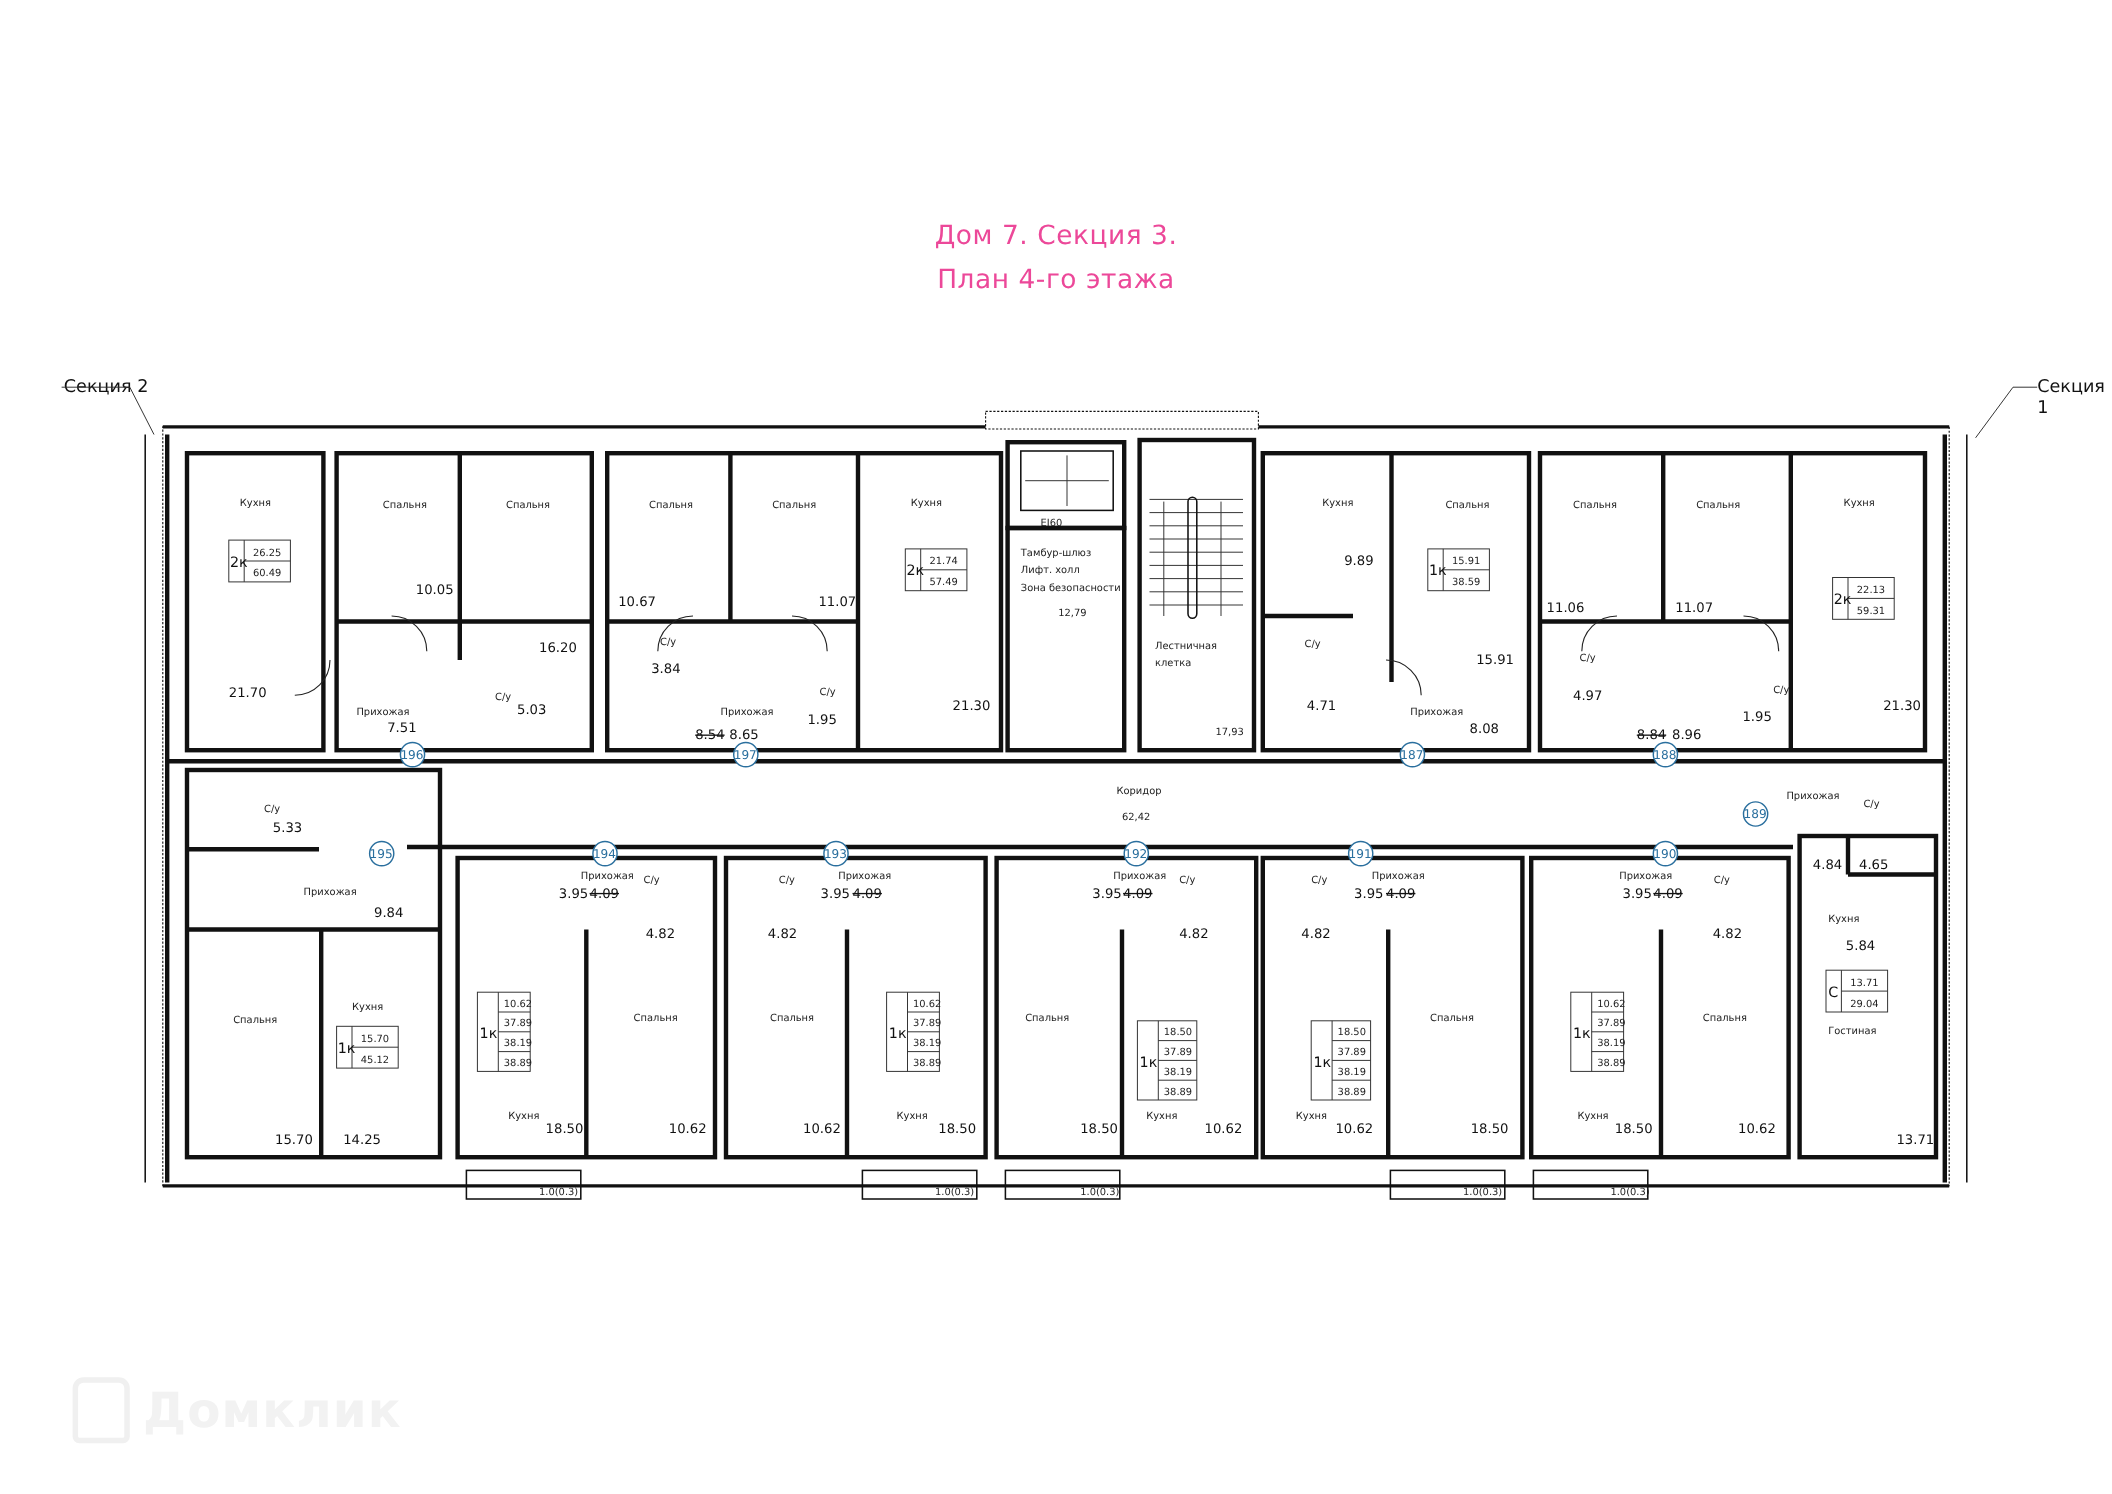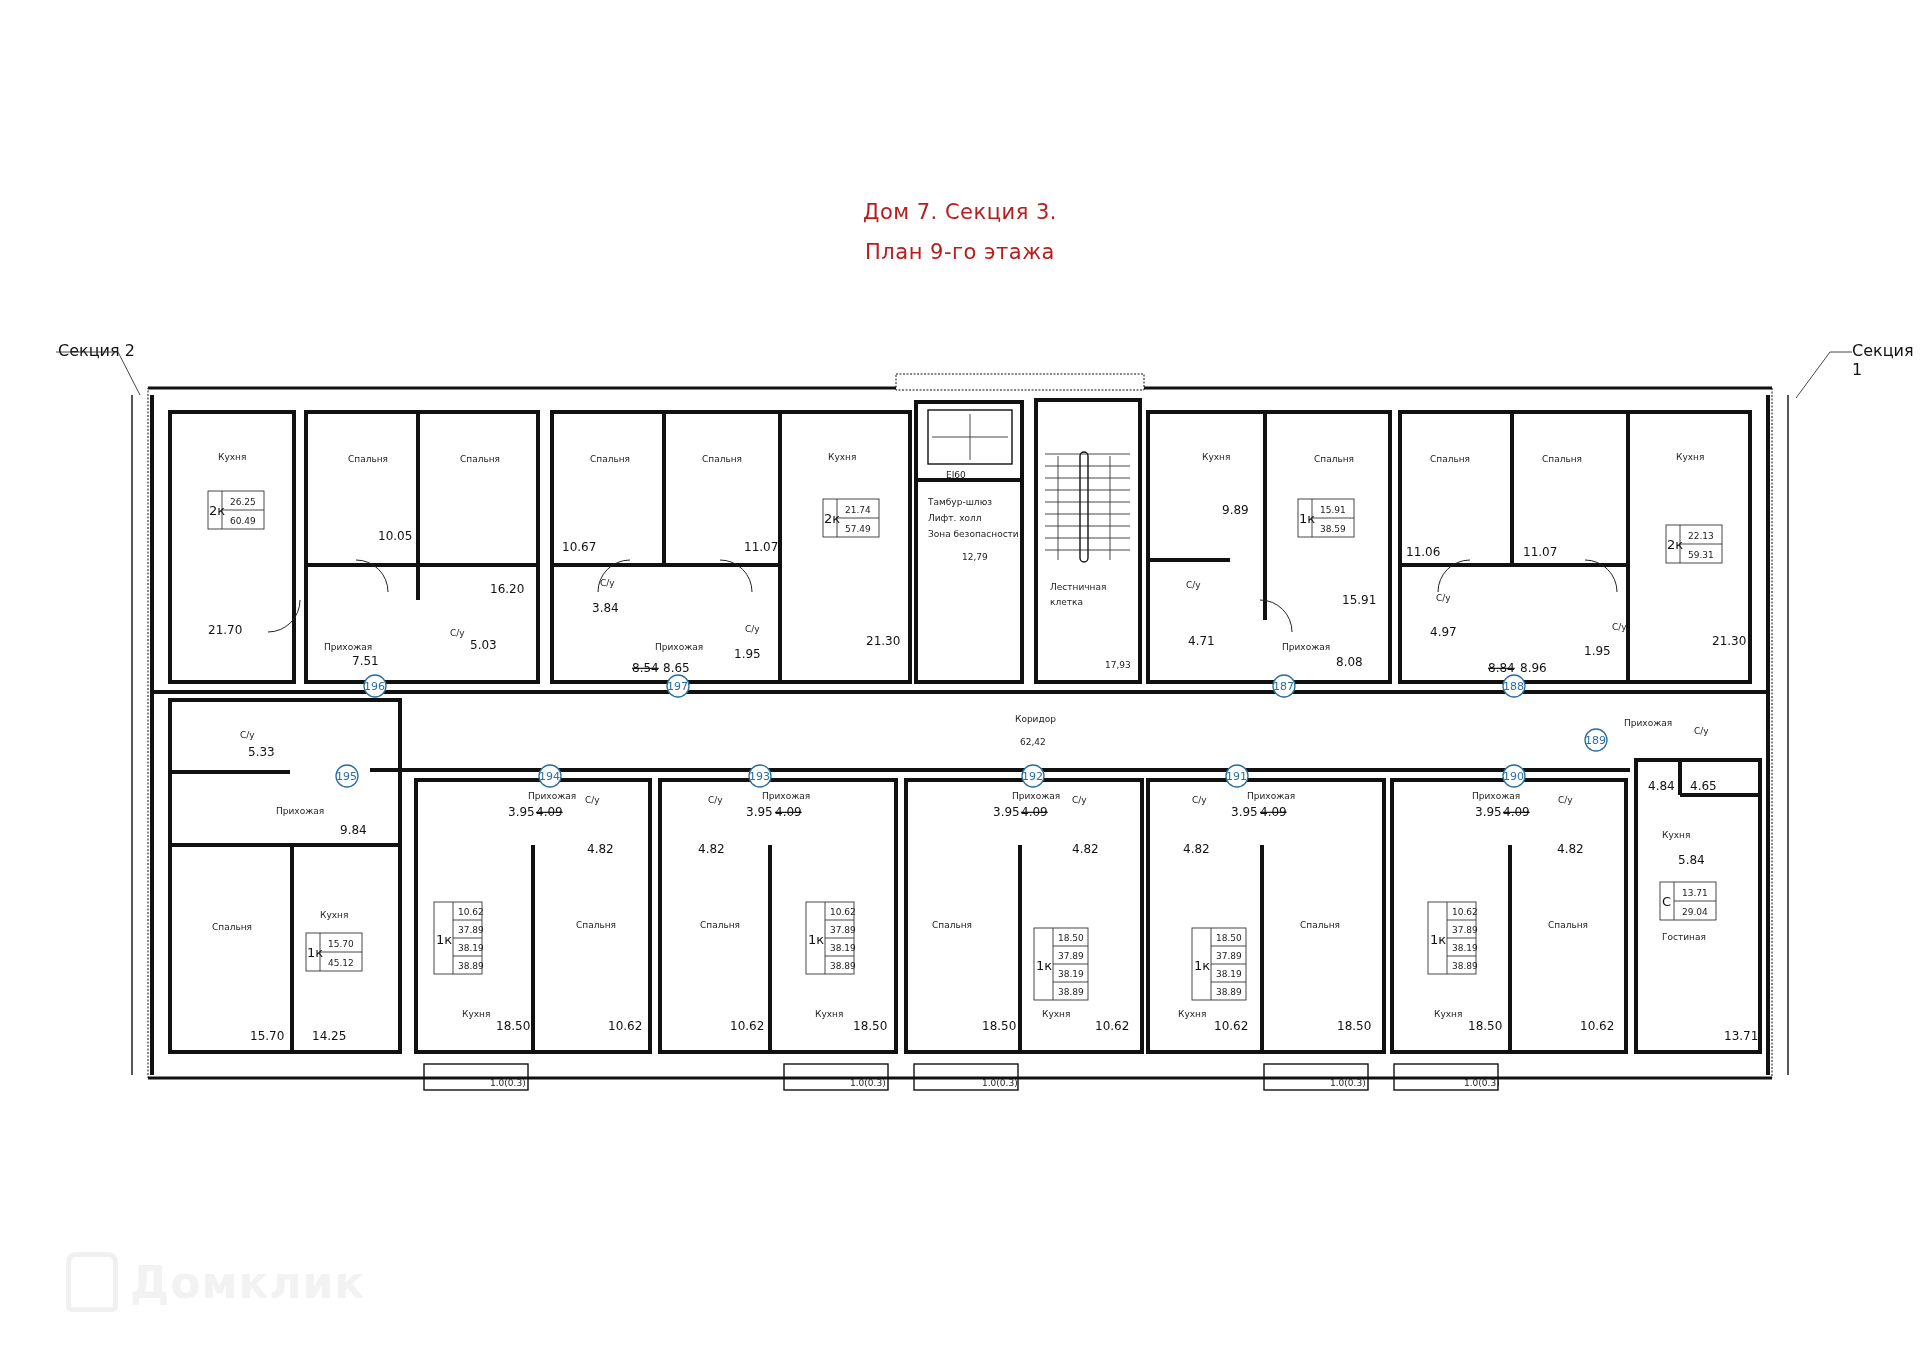--- a/index.html
+++ b/index.html
@@ -1,19 +1,19 @@
 <!DOCTYPE html>
 <html><head>
 <meta charset="utf-8">
 <style>
   html, body { margin: 0; padding: 0; background: #ffffff; }
   body { width: 1920px; height: 1358px; position: relative; overflow: hidden;
          font-family: "Liberation Sans", "DejaVu Sans", sans-serif; color: #111; }
   .title { position: absolute; left: 0; width: 1920px; text-align: center;
-           font-family: "DejaVu Sans", sans-serif; font-size: 21px; color: #b91c1c; letter-spacing: 0.5px; }
+           font-family: "DejaVu Sans", sans-serif; font-size: 24px; color: #ec4899; letter-spacing: 0.5px; }
   #title1 { top: 200px; }
   #title2 { top: 240px; }
   .sec-label { position: absolute; font-size: 16px; font-family: "DejaVu Sans", sans-serif; color: #111; }
   svg#plan { position: absolute; left: 0; top: 0; }
   .wall { fill: none; stroke: #111; stroke-width: 4; }
   .thin { fill: none; stroke: #111; stroke-width: 1.4; }
   .hair { fill: none; stroke: #333; stroke-width: 0.9; }
   .hatch { fill: #fff; stroke: #111; stroke-width: 1; stroke-dasharray: 2 1.5; }
   .rlabel { font-family: "DejaVu Sans", sans-serif; font-size: 9px; fill: #222; }
   .area { font-family: "DejaVu Sans", sans-serif; font-size: 12px; fill: #111; }
@@ -25,21 +25,21 @@
   .aptno { font-family: "DejaVu Sans", sans-serif; font-size: 11px; fill: #2a6f9e; }
   .door { fill: none; stroke: #222; stroke-width: 1; }
   .watermark { position: absolute; left: 66px; top: 1252px; font-family: "DejaVu Sans", sans-serif;
                font-size: 44px; font-weight: bold; color: #f2f2f2; letter-spacing: 1px; display: flex; align-items: center; gap: 12px; }
   .wm-logo { width: 52px; height: 60px; border: 5px solid #f0f0f0; border-radius: 10px 10px 6px 6px; box-sizing: border-box; }
 </style>
 </head>
 <body>
 
 <div class="title" id="title1">Дом 7. Секция 3.</div>
-<div class="title" id="title2">План 9-го этажа</div>
+<div class="title" id="title2">План 4-го этажа</div>
 
 <div class="sec-label" style="left:58px; top:341px;">Секция 2</div>
 <div class="sec-label" style="left:1852px; top:341px;">Секция 1</div>
 
 <svg id="plan" width="1920" height="1358" viewBox="0 0 1920 1358">
 
   <line x1="56" y1="352" x2="118" y2="352" class="hair"></line>
   <line x1="118" y1="352" x2="140" y2="395" class="hair"></line>
   <line x1="1852" y1="352" x2="1830" y2="352" class="hair"></line>
   <line x1="1830" y1="352" x2="1796" y2="398" class="hair"></line>

